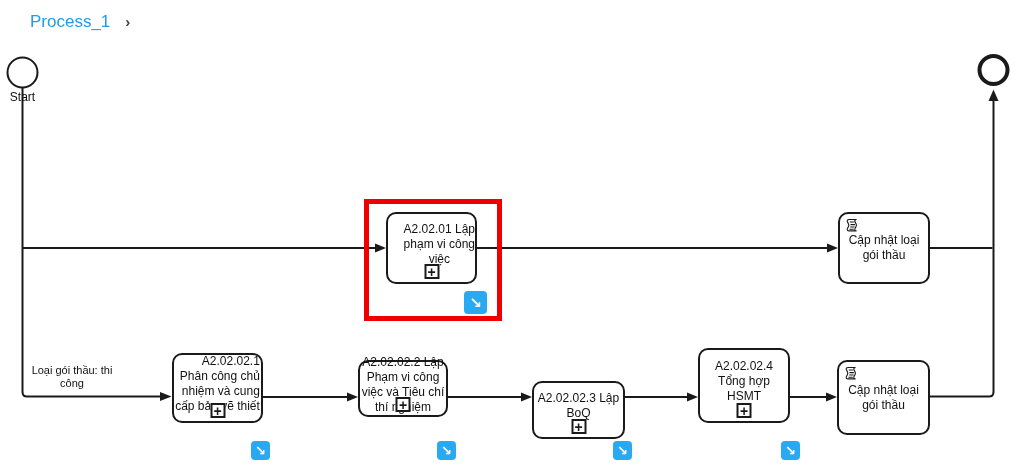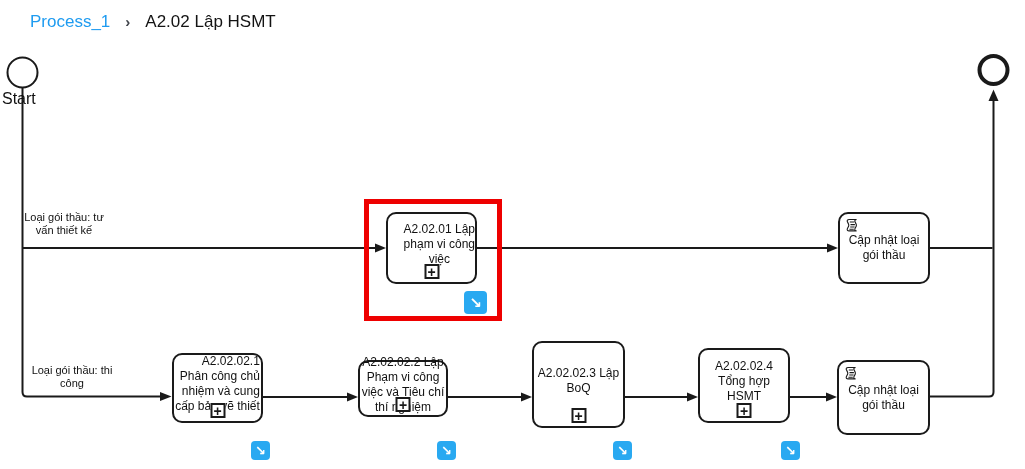--- a/index.html
+++ b/index.html
@@ -51,21 +51,21 @@
   }
   .script-ico{position:absolute;left:4px;top:4px;z-index:3;}
   
   .floatlbl{
     position:absolute;z-index:2;
     font-size:11px;line-height:13px;color:#111;
     text-align:center;white-space:pre-line;
   }
   .startlbl{
     position:absolute;z-index:2;
-    font-size:16px;color:#111;text-align:left;
+    font-size:12px;color:#111;text-align:center;
   }
   
   .hl{
     position:absolute;z-index:4;
     border:5px solid var(--highlight-red);
     background:transparent;
   }
   
   .badge{
     position:absolute;z-index:5;
@@ -81,21 +81,20 @@
   .badge.sm{width:19px;height:19px;font-size:13px;}
 </style>
 </head>
 <body>
 
 <div class="canvas">
 
   <div class="breadcrumb">
     <span class="link">Process_1</span>
     <span class="sep">›</span>
-    <span class="current">A2.02 Lập HSMT</span>
   </div>
 
   <svg class="wires" width="1025" height="469" viewBox="0 0 1025 469">
 
     <circle cx="22.5" cy="72.5" r="15" fill="#ffffff" stroke="var(--stroke)" stroke-width="2"></circle>
 
     <circle cx="993.5" cy="70" r="14" fill="#ffffff" stroke="var(--stroke)" stroke-width="4"></circle>
 
     <path d="M22.5 87.5 V392 Q22.5 396.5 27 396.5 H160" fill="none" stroke="var(--stroke)" stroke-width="2"></path>
     <polygon points="160,392 171.5,396.5 160,401" fill="var(--stroke)"></polygon>
@@ -118,22 +117,20 @@
     <polygon points="521,392.5 532,397 521,401.5" fill="var(--stroke)"></polygon>
 
     <path d="M625 397 H687" fill="none" stroke="var(--stroke)" stroke-width="2"></path>
     <polygon points="687,392.5 698,397 687,401.5" fill="var(--stroke)"></polygon>
 
     <path d="M790 397 H826" fill="none" stroke="var(--stroke)" stroke-width="2"></path>
     <polygon points="826,392.5 837,397 826,401.5" fill="var(--stroke)"></polygon>
   </svg>
 
   <div class="startlbl" style="left:2px;top:90px;width:41px;">Start</div>
-  <div class="floatlbl" style="left:18px;top:211px;width:92px;">Loại gói thầu: tư
-vấn thiết kế</div>
   <div class="floatlbl" style="left:12px;top:364px;width:88px;margin-left:16px;">Loại gói thầu: thi
 công</div>
 
   <div class="task sub" style="left:386px;top:212px;width:91px;height:72px;justify-content:flex-end;">
     <span class="lbl">A2.02.01 Lập
 phạm vi công
 việc</span>
     <span class="marker">+</span>
   </div>
 
@@ -157,21 +154,21 @@
   </div>
 
   <div class="task sub" style="left:358px;top:360px;width:90px;height:57px;">
     <span class="lbl">A2.02.02.2 Lập
 Phạm vi công
 việc và Tiêu chí
 thí nghiệm</span>
     <span class="marker">+</span>
   </div>
 
-  <div class="task sub" style="left:532px;top:341px;width:93px;height:87px;">
+  <div class="task sub" style="left:532px;top:381px;width:93px;height:58px;">
     <span class="lbl">A2.02.02.3 Lập
 BoQ</span>
     <span class="marker">+</span>
   </div>
 
   <div class="task sub" style="left:698px;top:348px;width:92px;height:75px;">
     <span class="lbl">A2.02.02.4
 Tổng hợp
 HSMT</span>
     <span class="marker">+</span>

